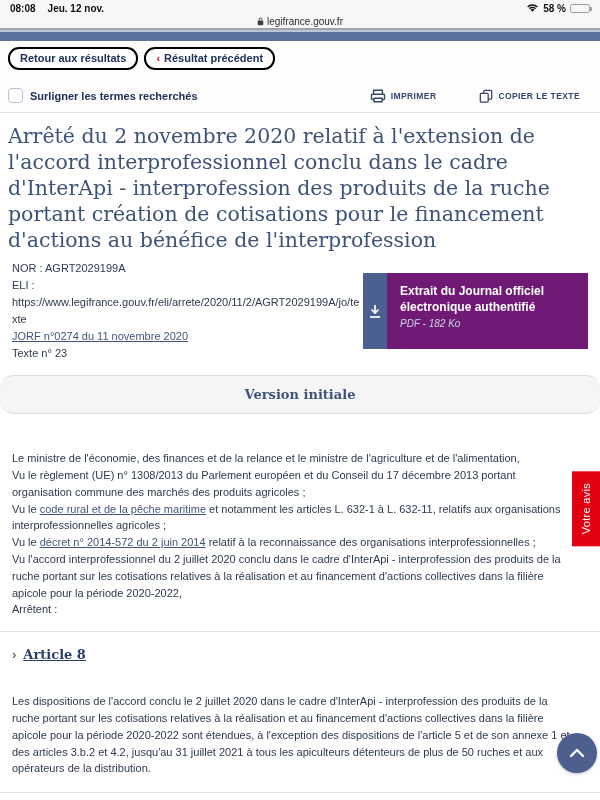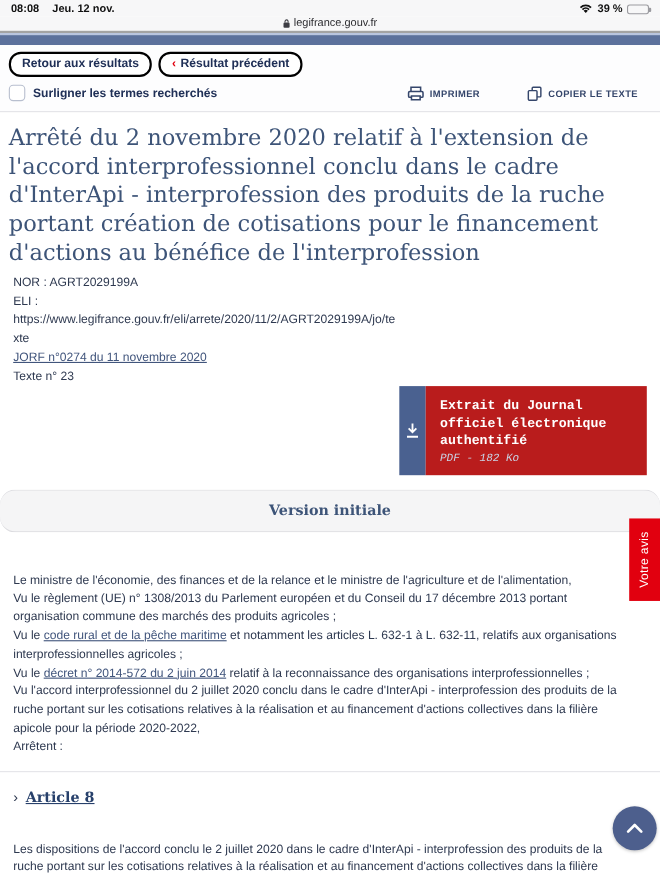--- a/index.html
+++ b/index.html
@@ -28,39 +28,39 @@
   
   .toolbar { background:#fdfdfe; padding:6px 8px 9px 8px; border-bottom:1px solid #e3e3e7; }
   .btnrow { display:flex; gap:6px; }
   .navbtn {
     display:inline-flex; align-items:center; gap:4px;
     border:2px solid #000000; border-radius:11px; background:#fff;
     color:#203057; font-weight:bold; font-size:11px; padding:3px 10px 4px 10px;
     font-family:"Liberation Sans",sans-serif; cursor:pointer;
   }
   .navbtn .red-chevron { color:#e1000f; font-weight:bold; }
-  .optsrow { display:flex; align-items:center; justify-content:space-between; margin-top:7px; }
+  .optsrow { display:flex; align-items:center; justify-content:space-between; margin-top:18px; }
   .chkwrap { display:flex; align-items:center; gap:7px; }
   .chkbox { width:15px; height:15px; border:1px solid #b8bfcf; border-radius:4px; background:#fff; display:inline-block; }
   .chklabel { font-size:11px; font-weight:bold; color:#203057; }
   .actions { display:flex; align-items:center; gap:43px; padding-right:12px; }
   .action { display:flex; align-items:center; gap:5px; font-size:8.5px; letter-spacing:.4px; font-weight:bold; color:#35466b; cursor:pointer; }
   
   .content { padding:0; }
   .doc-title {
     font-family:"DejaVu Serif","Liberation Serif",serif;
     font-size:20.5px; line-height:1.27; color:#3d5478; font-weight:500;
     margin:10px 12px 0 8px; max-width:580px;
   }
-  .metarow { display:flex; align-items:flex-start; margin:7px 12px 0 12px;flex-direction:column; }
+  .metarow { display:flex; align-items:center; margin:7px 12px 0 12px; }
   .meta { width:348px; font-size:11px; line-height:17px; color:#2e3950; overflow-wrap:anywhere; }
   .meta a, .body-link { color:#41557c; text-decoration:underline; }
   .pdfbox { display:flex; width:225px; margin-left:auto; min-height:76px; cursor:pointer; }
   .pdfbox .strip { width:24px; background:#4a6190; display:flex; align-items:center; justify-content:center; }
-  .pdfbox .main { flex:1; background:#b91c1c; padding:11px 12px 9px 13px;font-family:Liberation Mono, monospace; }
+  .pdfbox .main { flex:1; background:#701a75; padding:11px 12px 9px 13px; }
   .pdfbox .t { color:#fff; font-weight:bold; font-size:12px; line-height:1.32; }
   .pdfbox .s { color:#c9d4e6; font-style:italic; font-size:10px; margin-top:2px; }
   .version-band {
     margin-top:13px; background:#f5f5f6; border-top:1px solid #dcdce0; border-bottom:1px solid #dcdce0;
     text-align:center; padding:9px 0 10px 0;border-radius:14px;
   }
   .version-band span {
     font-family:"DejaVu Serif","Liberation Serif",serif; font-size:13px; font-weight:bold; color:#3d5478;
   }
   .preamble { margin:36px 14px 0 12px; font-size:11px; line-height:16.8px; color:#2e3950; max-width:560px; }
@@ -94,21 +94,21 @@
   <div class="left">
     <span>08:08</span>
     <span style="font-weight:600;">Jeu. 12 nov.</span>
   </div>
   <div class="right">
     <span>
       <svg width="13" height="10" viewBox="0 0 16 12">
           <path d="M8 10.6 L5.6 8.2 a3.4 3.4 0 0 1 4.8 0 Z M3.6 6.2 a6.2 6.2 0 0 1 8.8 0 L11 7.6 a4.2 4.2 0 0 0 -6 0 Z M1.4 4 a9.4 9.4 0 0 1 13.2 0 L13.2 5.4 a7.4 7.4 0 0 0 -10.4 0 Z" fill="#111"></path>
         </svg>
     </span>
-    <span>39 %</span>
+    <span>58 %</span>
     <span class="battery"><span class="lvl"></span></span>
   </div>
 </div>
 
 <div class="urlrow">
   <span>
     <svg width="7" height="9" viewBox="0 0 10 13">
         <rect x="1" y="5" width="8" height="7" rx="1.5" fill="#3c3c43"></rect>
         <path d="M3 5 V3.5 a2 2 0 0 1 4 0 V5" fill="none" stroke="#3c3c43" stroke-width="1.4"></path>
       </svg>

